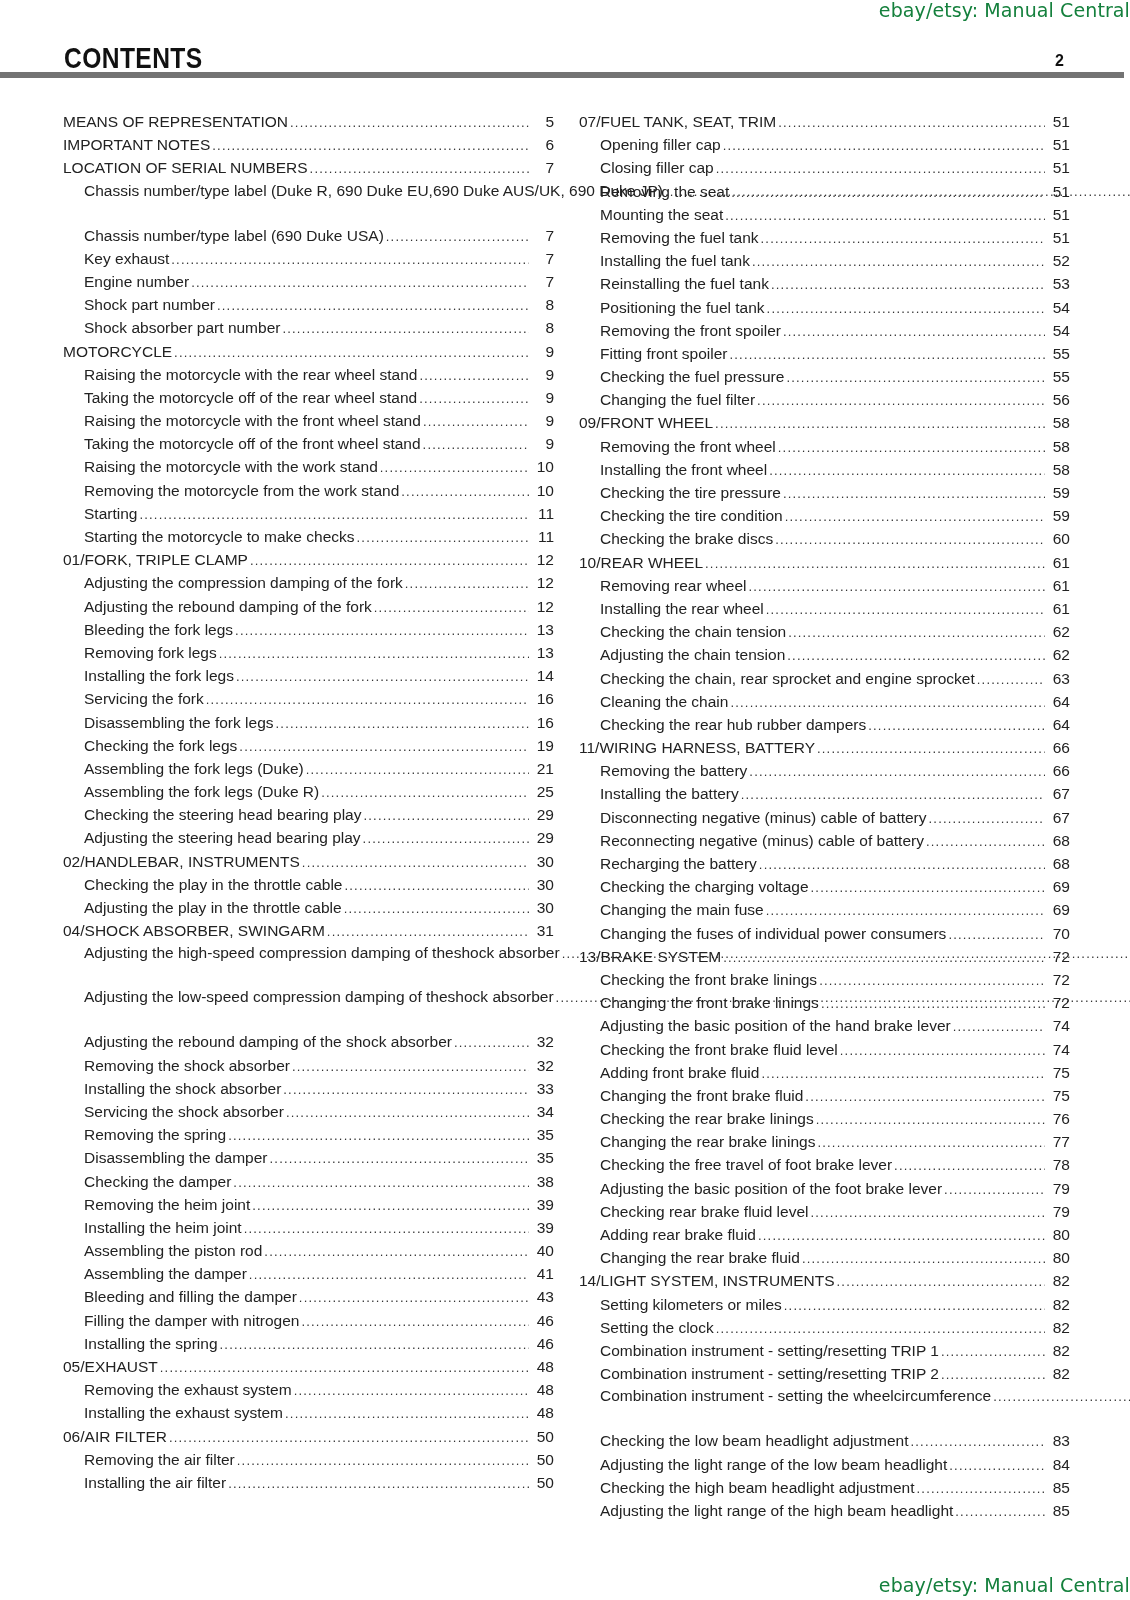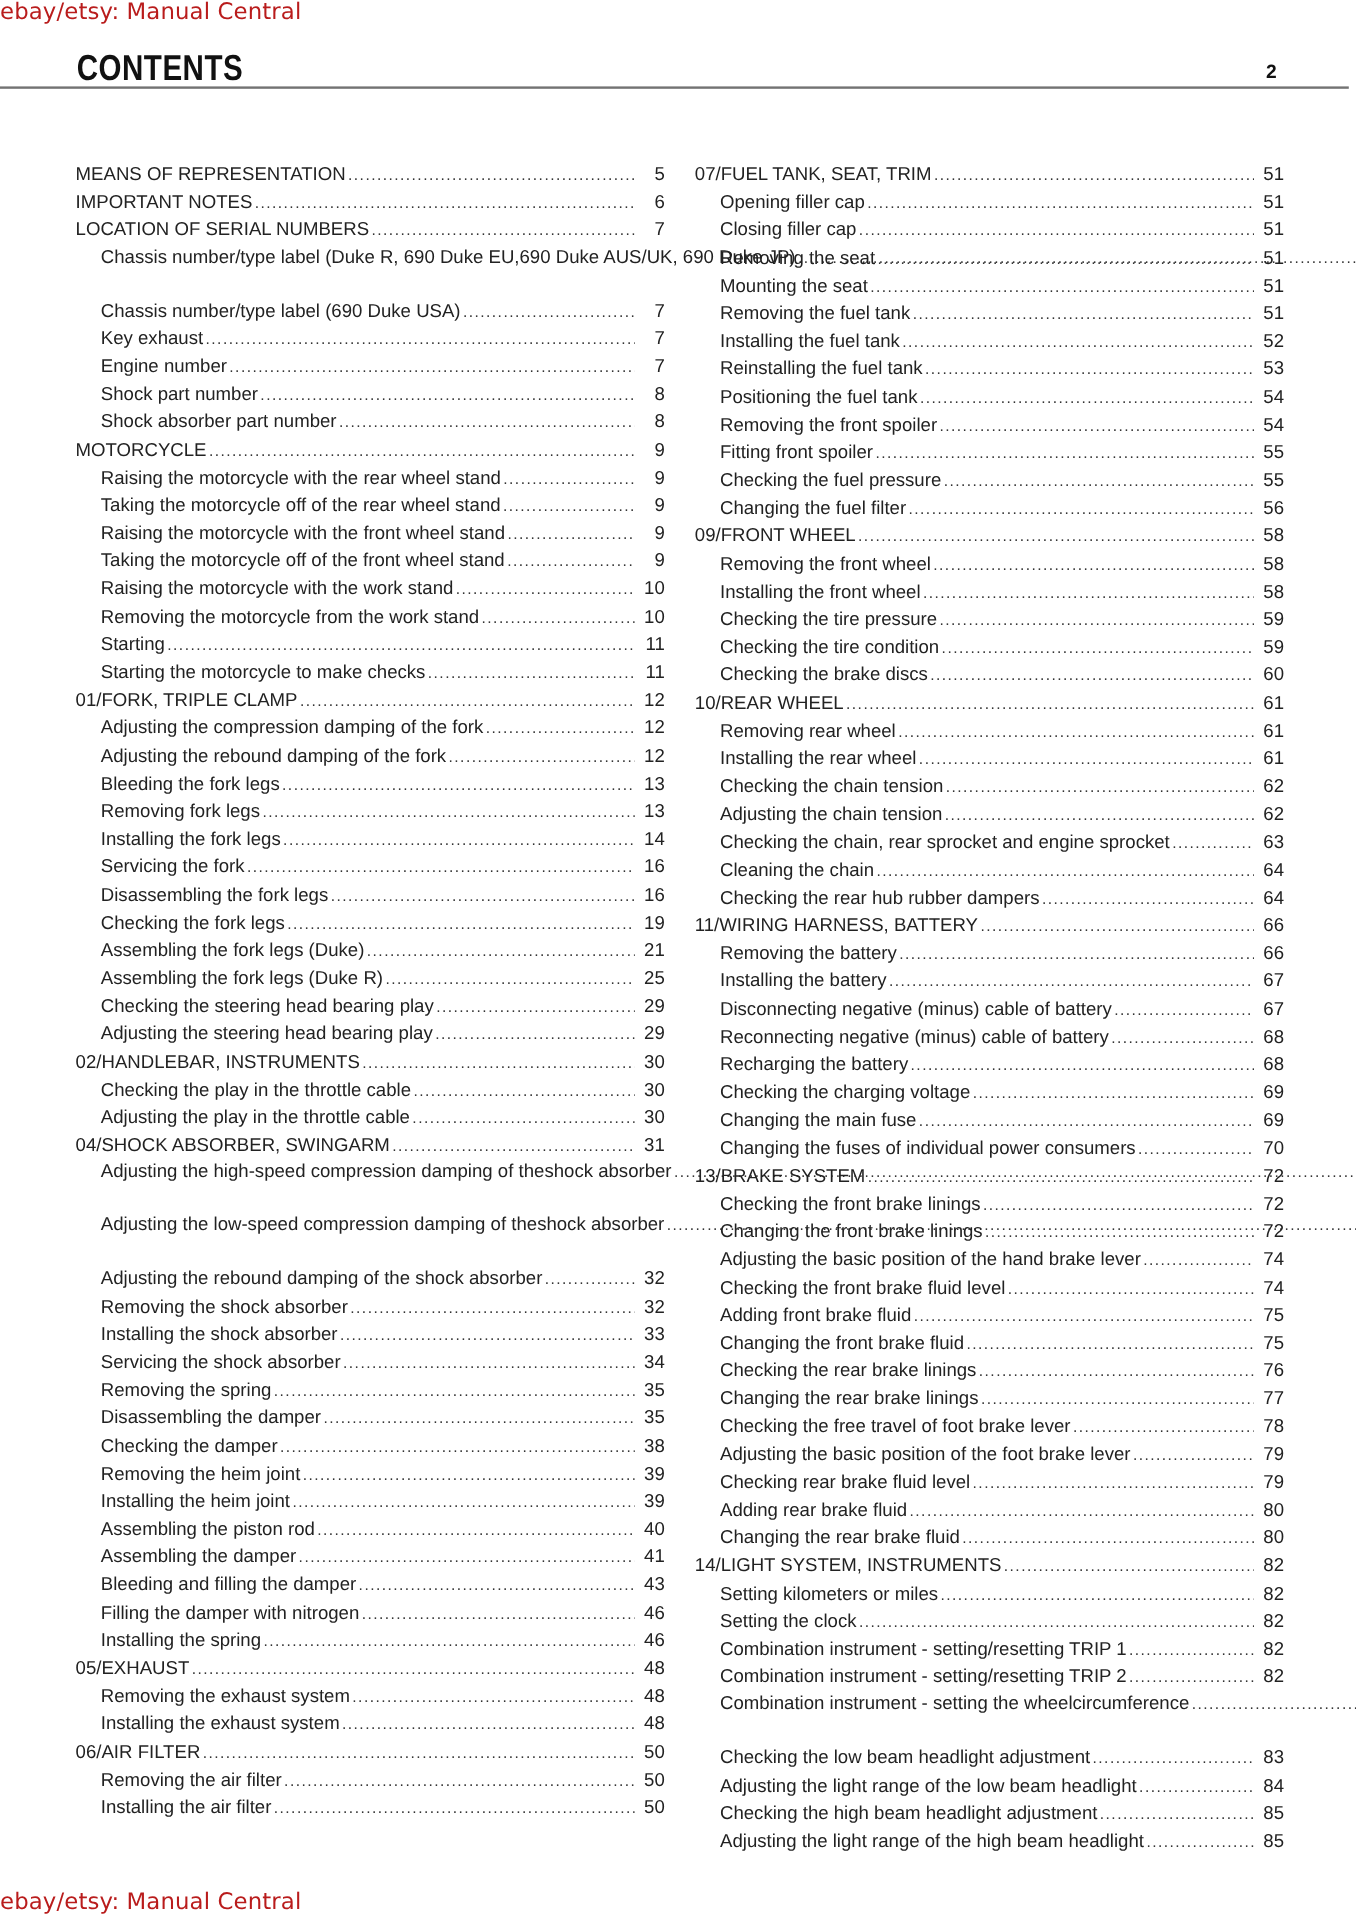--- a/index.html
+++ b/index.html
@@ -1,42 +1,42 @@
 <!DOCTYPE html>
 <html><head>
 <meta charset="utf-8">
 <style>
   html, body { margin: 0; padding: 0; background: #ffffff; }
   body {
     width: 1130px; height: 1600px; position: relative; overflow: hidden;
     font-family: "Liberation Sans", "DejaVu Sans", sans-serif; color: #1a1a1a;
   }
   .watermark {
-    position: absolute; left: 0; width: 1130px; text-align: left;
-    font-family: "DejaVu Sans", sans-serif; font-size: 19px; color: #b91c1c;
+    position: absolute; left: 0; width: 1130px; text-align: right;
+    font-family: "DejaVu Sans", sans-serif; font-size: 19px; color: #15803d;
     letter-spacing: 0.1px;
   }
   .watermark.top { top: -1px; }
   .watermark.bottom { top: 1574px; }
   .page-header {
     position: absolute; left: 0; top: 38px; width: 1124px; height: 34px;
-    border-bottom: 2px solid #737373;
+    border-bottom: 6px solid #737373;
   }
   .title {
     position: absolute; left: 64px; top: 3px;
     font-family: "Liberation Sans", sans-serif; font-weight: 700;
     font-size: 30px; letter-spacing: 0.5px; color: #111;
     transform: scaleX(0.82); transform-origin: left top;
   }
   .page-num {
     position: absolute; left: 1055px; top: 14px;
     font-family: "Liberation Sans", sans-serif; font-weight: 700; font-size: 16px; color: #111;
   }
   .col {
-    position: absolute; top: 110px; margin-top: 24px;
+    position: absolute; top: 110px;
   }
   .col.left { left: 63px; width: 491px; }
   .col.right { left: 579px; width: 491px; }
   .entry {
     display: flex; align-items: baseline;
     font-size: 15.5px; line-height: 23.2px; height: 23.2px;
     white-space: nowrap; color: #222;
   }
   .entry.sub { padding-left: 21px; }
   .entry.two { height: 44px; flex-direction: row; align-items: stretch; }

